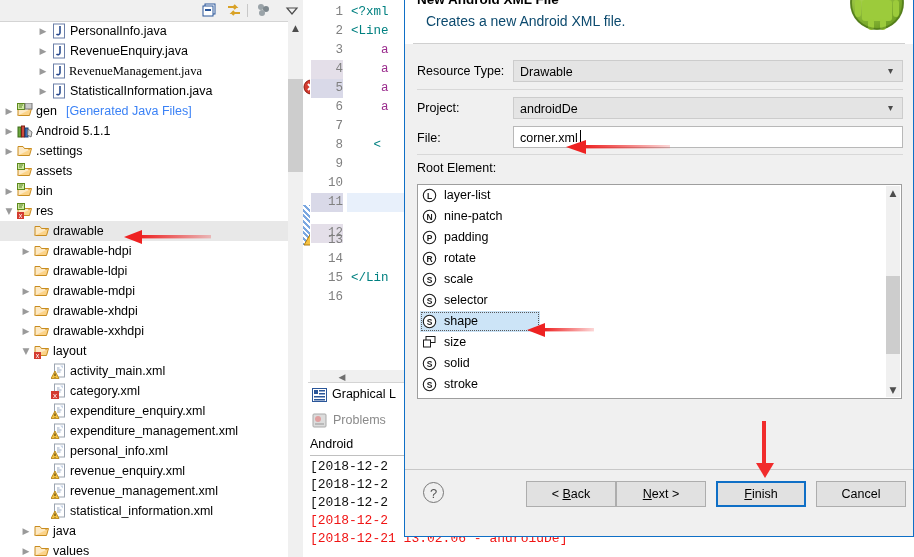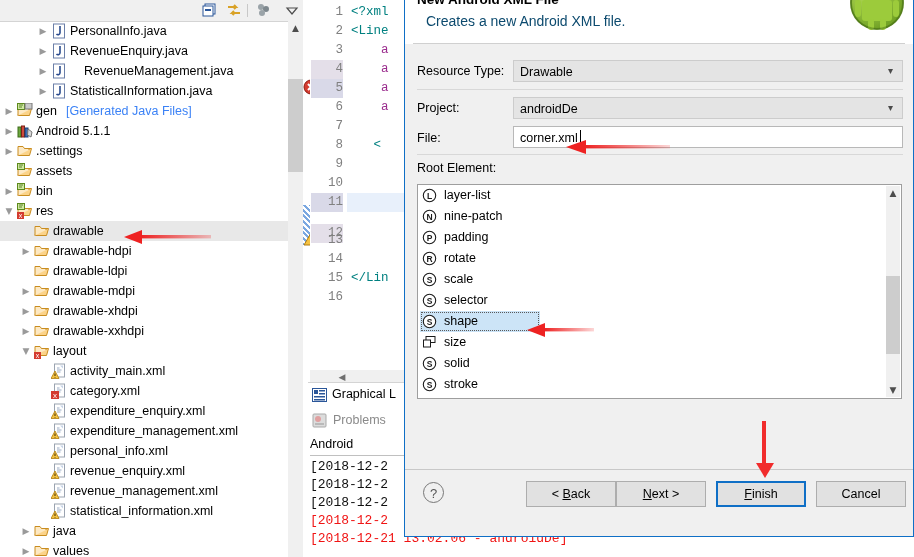--- a/index.html
+++ b/index.html
@@ -255,21 +255,21 @@
             <path d="M9 3 L9 10 A2 2 0 0 1 5.5 11" fill="none" stroke="#2a4b8d" stroke-width="1.6"></path>
           </svg></span>
         <span class="lbl" style="left: 70px;">RevenueEnquiry.java</span>
       </div>
       <div class="row">
         <span class="arrow" style="left: 38px;">▶</span>
         <span class="ico" style="left: 51px;"><svg width="16" height="16" viewBox="0 0 16 16">
             <rect x="2.5" y="1" width="11" height="14" fill="#ffffff" stroke="#6b7fa8"></rect>
             <path d="M9 3 L9 10 A2 2 0 0 1 5.5 11" fill="none" stroke="#2a4b8d" stroke-width="1.6"></path>
           </svg></span>
-        <span class="lbl" style="left: 84px;">RevenueManagement.java</span>
+        <span class="lbl" style="left: 69px; font-family: Liberation Serif, serif;">RevenueManagement.java</span>
       </div>
       <div class="row">
         <span class="arrow" style="left: 38px;">▶</span>
         <span class="ico" style="left: 51px;"><svg width="16" height="16" viewBox="0 0 16 16">
             <rect x="2.5" y="1" width="11" height="14" fill="#ffffff" stroke="#6b7fa8"></rect>
             <path d="M9 3 L9 10 A2 2 0 0 1 5.5 11" fill="none" stroke="#2a4b8d" stroke-width="1.6"></path>
           </svg></span>
         <span class="lbl" style="left: 70px;">StatisticalInformation.java</span>
       </div>
       <div class="row">

